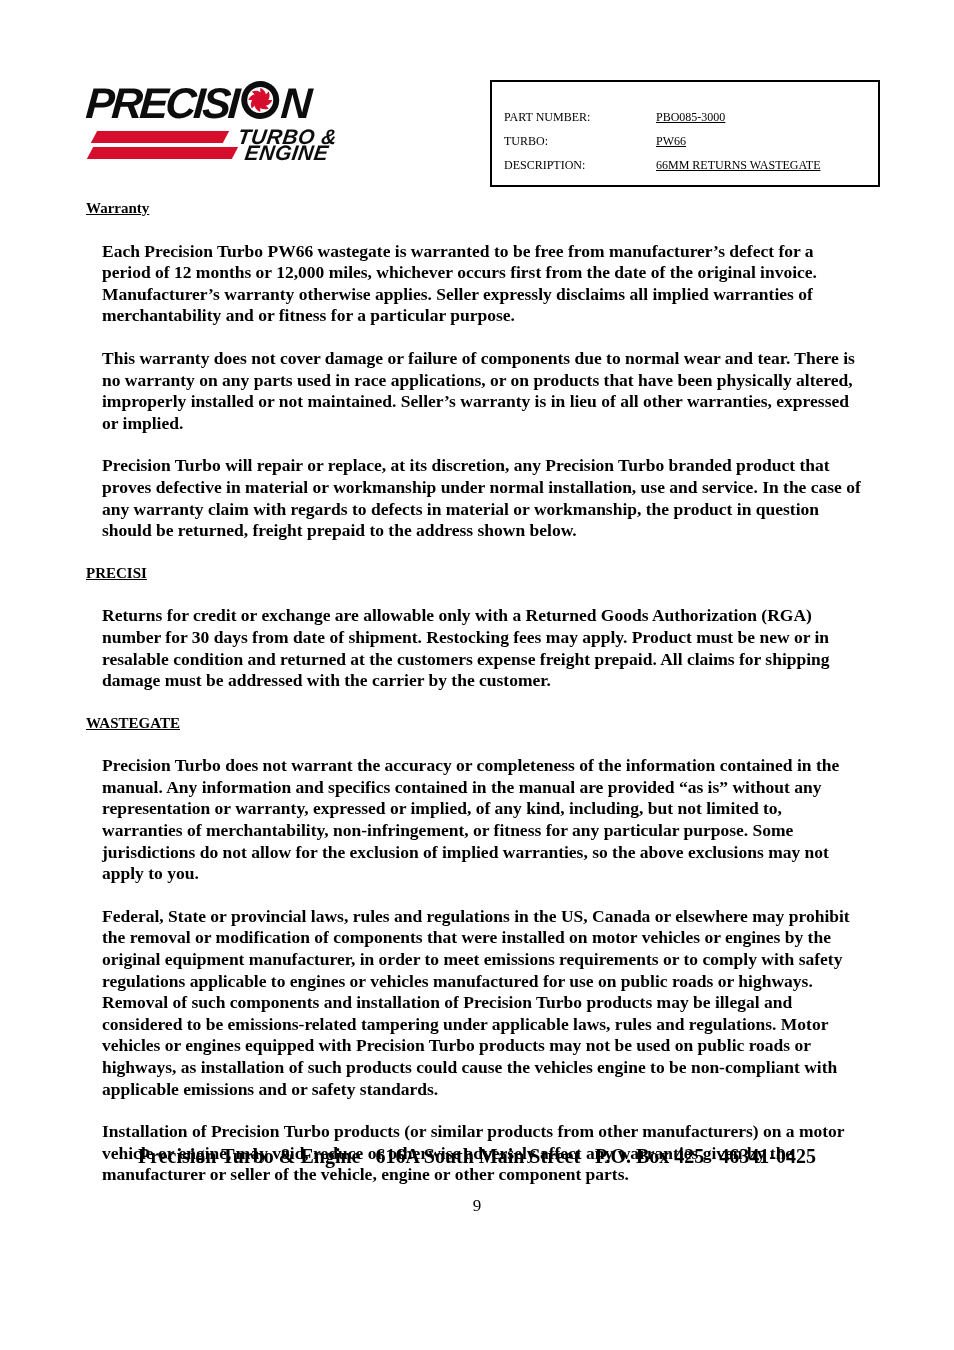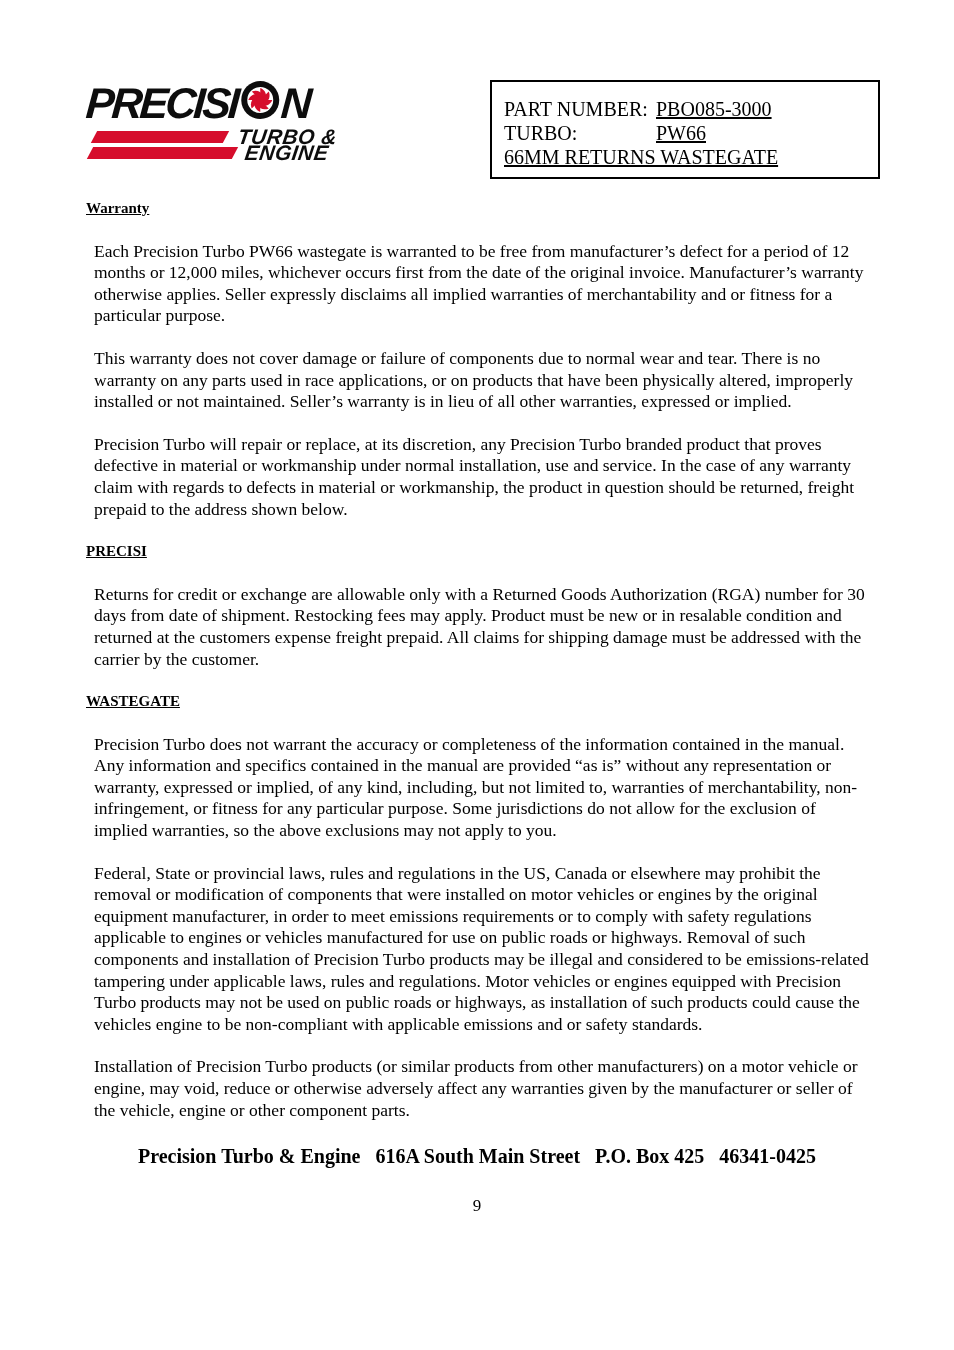--- a/index.html
+++ b/index.html
@@ -62,43 +62,43 @@
     transform: skewX(-8deg);
     letter-spacing: 0.5px;
     white-space: nowrap;
   }
   .sub-1 { font-size: 21px; margin-left: 12px; }
   .sub-2 { font-size: 21px; margin-left: 10px; }
   
   .part-box {
     width: 390px;
     border: 2px solid #000;
-    padding: 15px 12px 8px;
-    font-size: 20px;
+    padding: 23px 12px 8px;
+    font-size: 12px;
     line-height: 24px;
   }
   .part-row { display: flex; }
   .part-label { width: 152px; flex: 0 0 auto; }
   .part-value { flex: 1; text-decoration: underline; }
   
   .main {
     position: absolute;
     top: 198px;
     left: 86px;
     width: 792px;
     font-size: 17.5px;
     line-height: 21.6px;
   }
   .section-heading {
     font-size: 15px;
     font-weight: bold;
     text-decoration: underline;
     margin: 0 0 21px;
   }
-  .para { margin: 0 8px 21px; }
+  .para { margin: 0 16px 21px; font-weight: bold; }
   .para:last-of-type { margin-bottom: 21px; }
   
   .footer {
     position: absolute;
     top: 1146px;
     left: 0;
     width: 100%;
     text-align: center;
     font-weight: bold;
     font-size: 20px;
@@ -172,20 +172,21 @@
     <div class="part-box">
       <div class="part-row">
         <span class="part-label">PART NUMBER:</span>
         <span class="part-value">PBO085-3000</span>
       </div>
       <div class="part-row">
         <span class="part-label">TURBO:</span>
         <span class="part-value">PW66</span>
       </div>
       <div class="part-row">
+        <span class="part-label">DESCRIPTION:</span>
         <span class="part-value">66MM RETURNS WASTEGATE</span>
       </div>
     </div>
 
   </div>
 
   <div class="main">
 
     <div class="section">
       <h2 class="section-heading">Warranty</h2>

